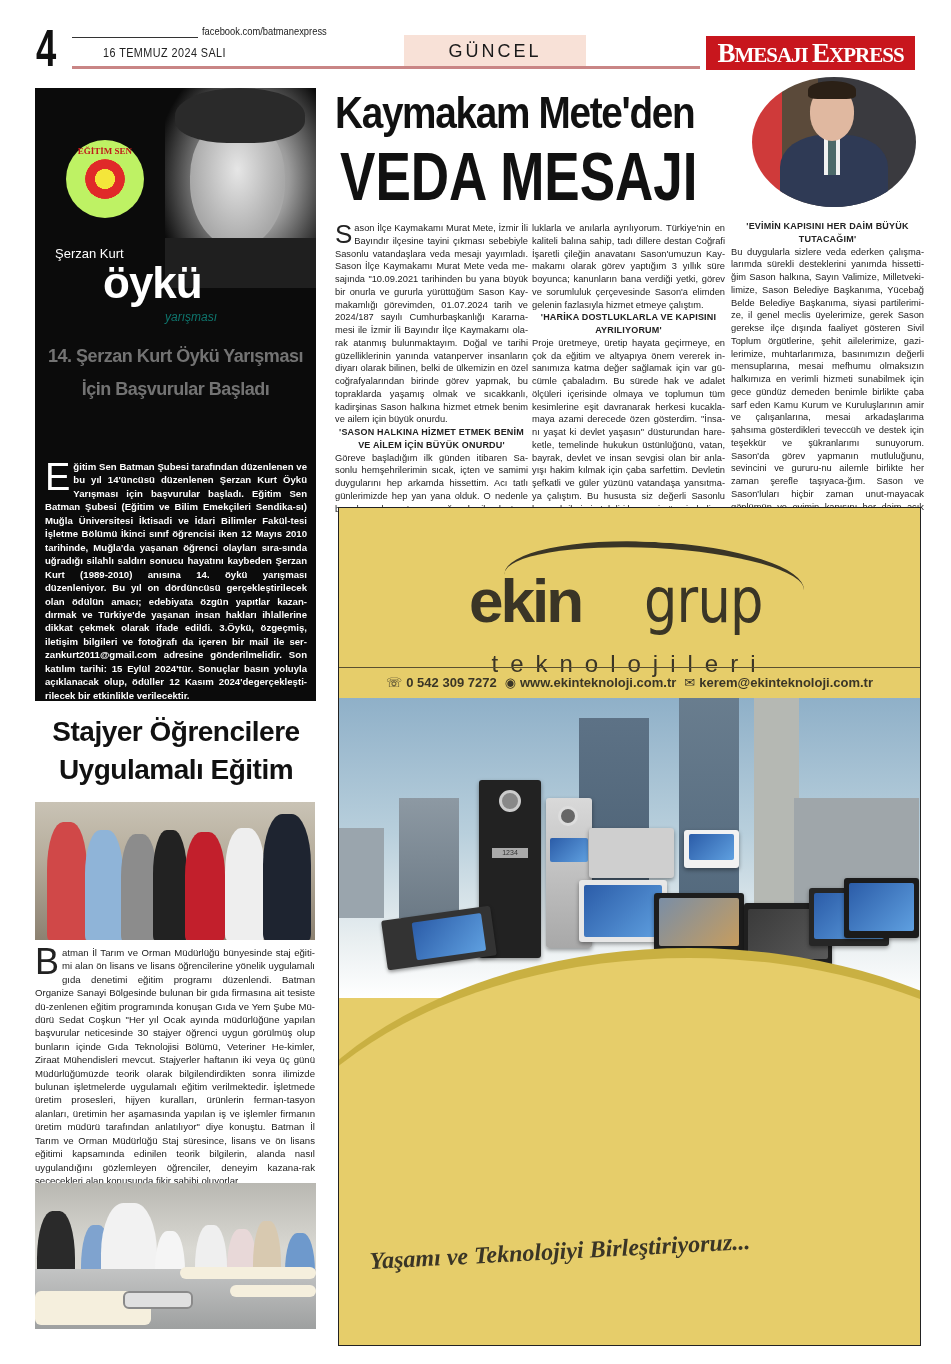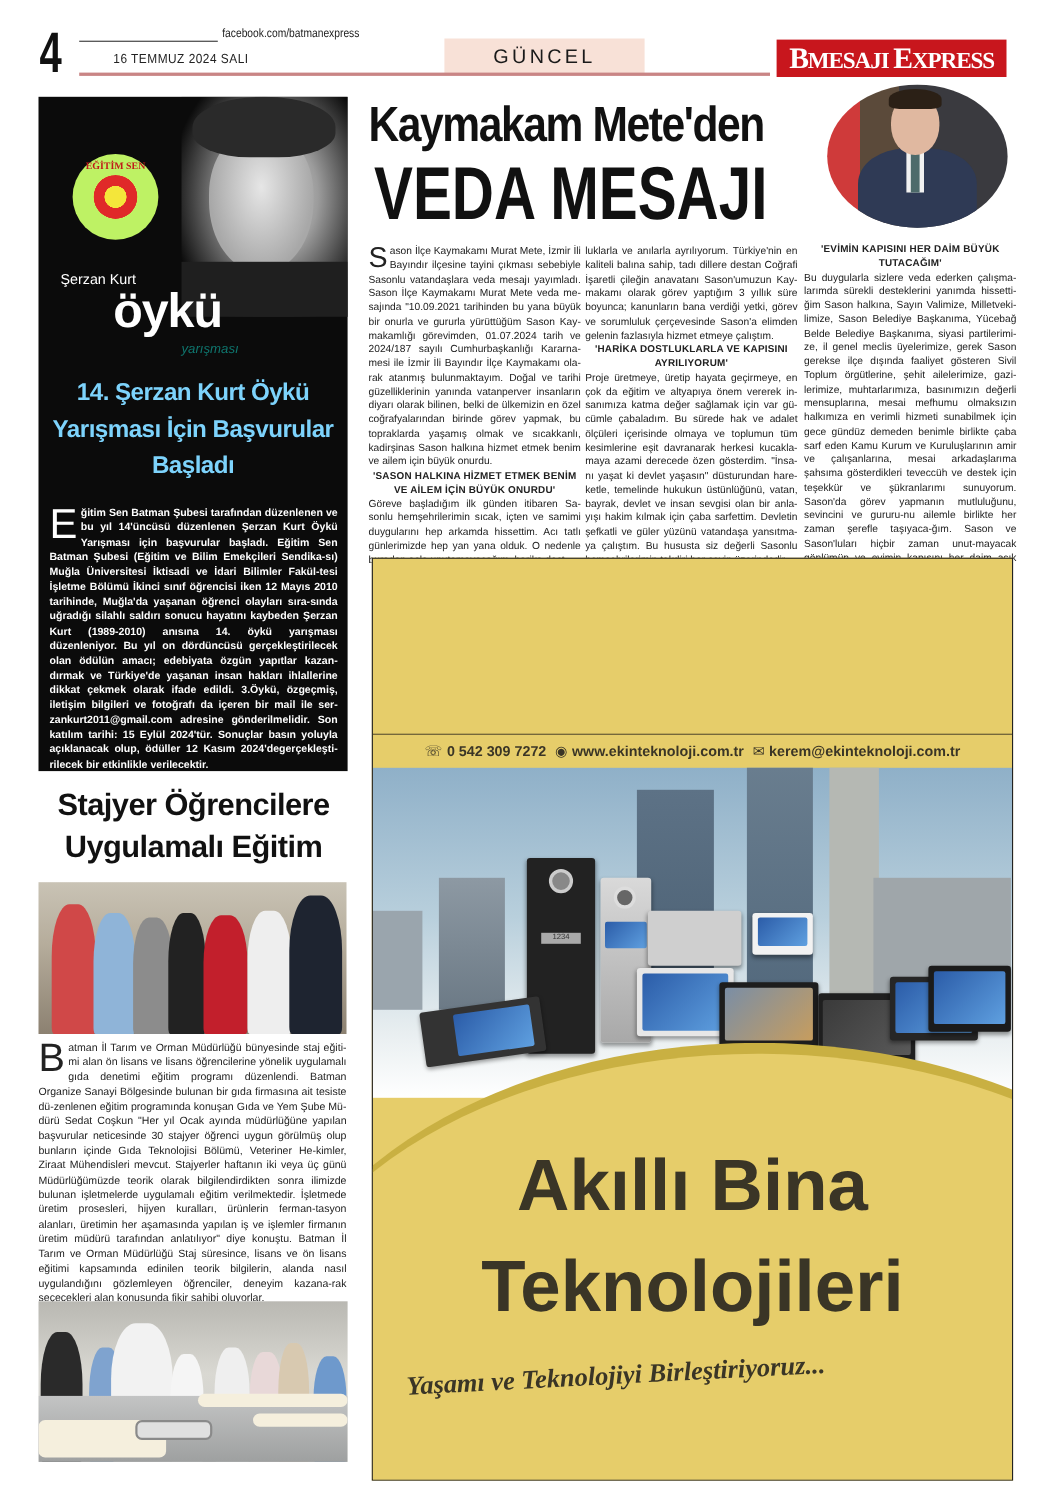--- a/index.html
+++ b/index.html
@@ -21,21 +21,21 @@
   .oyku-photo { position: absolute; left: 130px; top: 0; width: 151px; height: 200px; background: radial-gradient(ellipse at 55% 45%, #d8d8d8 0%, #9c9c9c 35%, #4a4a4a 60%, #0b0b0b 80%); }
   .oyku-photo .hair { position: absolute; left: 10px; top: 0; width: 130px; height: 55px; background: #2a2a2a; border-radius: 50% 50% 40% 40%; }
   .oyku-photo .face { position: absolute; left: 25px; top: 30px; width: 95px; height: 130px; background: radial-gradient(ellipse at 50% 40%, #e6e6e6, #a8a8a8 70%); border-radius: 45% 45% 50% 50%; }
   .oyku-photo .jacket { position: absolute; left: 0; top: 150px; width: 151px; height: 50px; background: #1f1f1f; }
   .logo-circle { position: absolute; left: 31px; top: 52px; width: 78px; height: 78px; border-radius: 50%; background: #bef264; display: flex; align-items: center; justify-content: center; }
   .logo-sun { width: 40px; height: 40px; border-radius: 50%; background: radial-gradient(circle, #f4e63a 0 35%, #e02929 36% 70%, #f4e63a 71%); }
   .logo-text { position: absolute; top: 6px; left: 0; width: 100%; text-align: center; font-family: "Liberation Serif", serif; font-size: 9px; font-weight: bold; color: #c01a1a; }
   .serzan-small { position: absolute; left: 20px; top: 158px; font-size: 13px; color: #fff; }
   .oyku-big { position: absolute; left: 40px; top: 170px; font-size: 44px; font-weight: bold; color: #fff; letter-spacing: -1px; margin-left: 28px; }
   .yarismasi { position: absolute; left: 103px; top: 222px; font-size: 12px; font-style: italic; color: #0f766e; margin-left: 27px; }
-  .oyku-headline { position: absolute; left: 0; top: 252px; width: 281px; text-align: center; font-size: 22px; font-weight: bold; line-height: 33px; color: #7dd3fc; letter-spacing: -0.5px; }
+  .oyku-headline { position: absolute; left: 0; top: 252px; width: 281px; text-align: center; font-size: 18px; font-weight: bold; line-height: 33px; color: #737373; letter-spacing: -0.5px; }
   .oyku-body { position: absolute; left: 10px; top: 372px; width: 262px; font-size: 9.6px; line-height: 13.45px; text-align: justify; color: #fff; font-weight: bold; }
   .dropcap { float: left; font-size: 38px; line-height: 32px; margin-right: 3px; margin-top: 1px; font-weight: normal; }
 
   
   .stajyer-title { position: absolute; left: 30px; top: 713px; width: 292px; text-align: center; font-size: 28px; font-weight: bold; line-height: 38px; letter-spacing: -0.5px; color: #111; }
   .stajyer-photo1 { position: absolute; left: 35px; top: 802px; width: 280px; height: 138px; background: linear-gradient(180deg, #c9c3b5 0%, #b6ad9c 40%, #8c8171 100%); overflow: hidden; }
   .person { position: absolute; bottom: 0; border-radius: 40% 40% 5% 5%; }
   .stajyer-body { position: absolute; left: 35px; top: 946px; width: 280px; font-size: 9.6px; line-height: 13.4px; text-align: justify; color: #222; }
   .stajyer-body .dropcap { font-size: 36px; line-height: 30px; }
   .stajyer-photo2 { position: absolute; left: 35px; top: 1183px; width: 281px; height: 146px; background: linear-gradient(180deg, #b9b8b2 0%, #d9d8d2 45%, #cfcfcb 100%); overflow: hidden; }
@@ -154,20 +154,26 @@
   <div>luklarla ve anılarla ayrılıyorum. Türkiye'nin en kaliteli balına sahip, tadı dillere destan Coğrafi İşaretli çileğin anavatanı Sason'umuzun Kay-makamı olarak görev yaptığım 3 yıllık süre boyunca; kanunların bana verdiği yetki, görev ve sorumluluk çerçevesinde Sason'a elimden gelenin fazlasıyla hizmet etmeye çalıştım.</div>
   <div class="subhead">'HARİKA DOSTLUKLARLA VE KAPISINI AYRILIYORUM'</div>
   <div>Proje üretmeye, üretip hayata geçirmeye, en çok da eğitim ve altyapıya önem vererek in-sanımıza katma değer sağlamak için var gü-cümle çabaladım. Bu sürede hak ve adalet ölçüleri içerisinde olmaya ve toplumun tüm kesimlerine eşit davranarak herkesi kucakla-maya azami derecede özen gösterdim. "İnsa-nı yaşat ki devlet yaşasın" düsturundan hare-ketle, temelinde hukukun üstünlüğünü, vatan, bayrak, devlet ve insan sevgisi olan bir anla-yışı hakim kılmak için çaba sarfettim. Devletin şefkatli ve güler yüzünü vatandaşa yansıtma-ya çalıştım. Bu hususta siz değerli Sasonlu hemşehrilerimin takdiri her şeyin üzerindedir.</div>
 </div>
 <div class="col col3">
   <div class="subhead">'EVİMİN KAPISINI HER DAİM BÜYÜK TUTACAĞIM'</div>
   <div>Bu duygularla sizlere veda ederken çalışma-larımda sürekli desteklerini yanımda hissetti-ğim Sason halkına, Sayın Valimize, Milletveki-limize, Sason Belediye Başkanıma, Yücebağ Belde Belediye Başkanıma, siyasi partilerimi-ze, il genel meclis üyelerimize, gerek Sason gerekse ilçe dışında faaliyet gösteren Sivil Toplum örgütlerine, şehit ailelerimize, gazi-lerimize, muhtarlarımıza, basınımızın değerli mensuplarına, mesai mefhumu olmaksızın halkımıza en verimli hizmeti sunabilmek için gece gündüz demeden benimle birlikte çaba sarf eden Kamu Kurum ve Kuruluşlarının amir ve çalışanlarına, mesai arkadaşlarıma şahsıma gösterdikleri teveccüh ve destek için teşekkür ve şükranlarımı sunuyorum. Sason'da görev yapmanın mutluluğunu, sevincini ve gururu-nu ailemle birlikte her zaman şerefle taşıyaca-ğım. Sason ve Sason'luları hiçbir zaman unut-mayacak gönlümün ve evimin kapısını her daim açık tutacağım. Allahaısmarladık" dedi.</div>
 </div>
 
 <div class="ad">
+  <div class="ad-logo">
+    <div class="arc"></div>
+    <div class="ad-ekin">ekin</div>
+    <div class="ad-grup">grup</div>
+    <div class="ad-tek">teknolojileri</div>
+  </div>
   <div class="ad-contact">
     <div><span class="ic">☏</span><span>0 542 309 7272</span></div>
     <div><span class="ic">◉</span><span>www.ekinteknoloji.com.tr</span></div>
     <div><span class="ic">✉</span><span>kerem@ekinteknoloji.com.tr</span></div>
   </div>
   <div class="ad-image">
     <div class="bldg" style="left:60px;width:60px;height:120px;"></div>
     <div class="bldg" style="left:0;width:45px;height:90px;background:#9aa5ad;"></div>
     <div class="bldg" style="left:240px;width:70px;height:200px;background:linear-gradient(180deg,#5d7286,#4a5f72);"></div>
     <div class="bldg" style="left:340px;width:60px;height:240px;background:linear-gradient(180deg,#6b7f90,#52687c);"></div>
@@ -198,18 +204,14 @@
         <div class="screen" style="left:4px;top:6px;width:80px;height:50px;background:linear-gradient(135deg,#3a3a3a,#5a5a5a);"></div>
       </div>
     <div class="device" style="left:470px;top:190px;width:80px;height:58px;background:#262626;">
         <div class="screen" style="left:5px;top:5px;width:70px;height:46px;"></div>
       </div>
     <div class="device" style="left:505px;top:180px;width:75px;height:60px;background:#1b1b1b;">
         <div class="screen" style="left:5px;top:5px;width:65px;height:48px;"></div>
       </div>
   </div>
   <div class="ad-curve"></div>
-  <div class="ad-headline">
-    <div>Akıllı Bina</div>
-    <div>Teknolojileri</div>
-  </div>
   <div class="ad-slogan">Yaşamı ve Teknolojiyi Birleştiriyoruz...</div>
 </div>
 
 </body></html>

